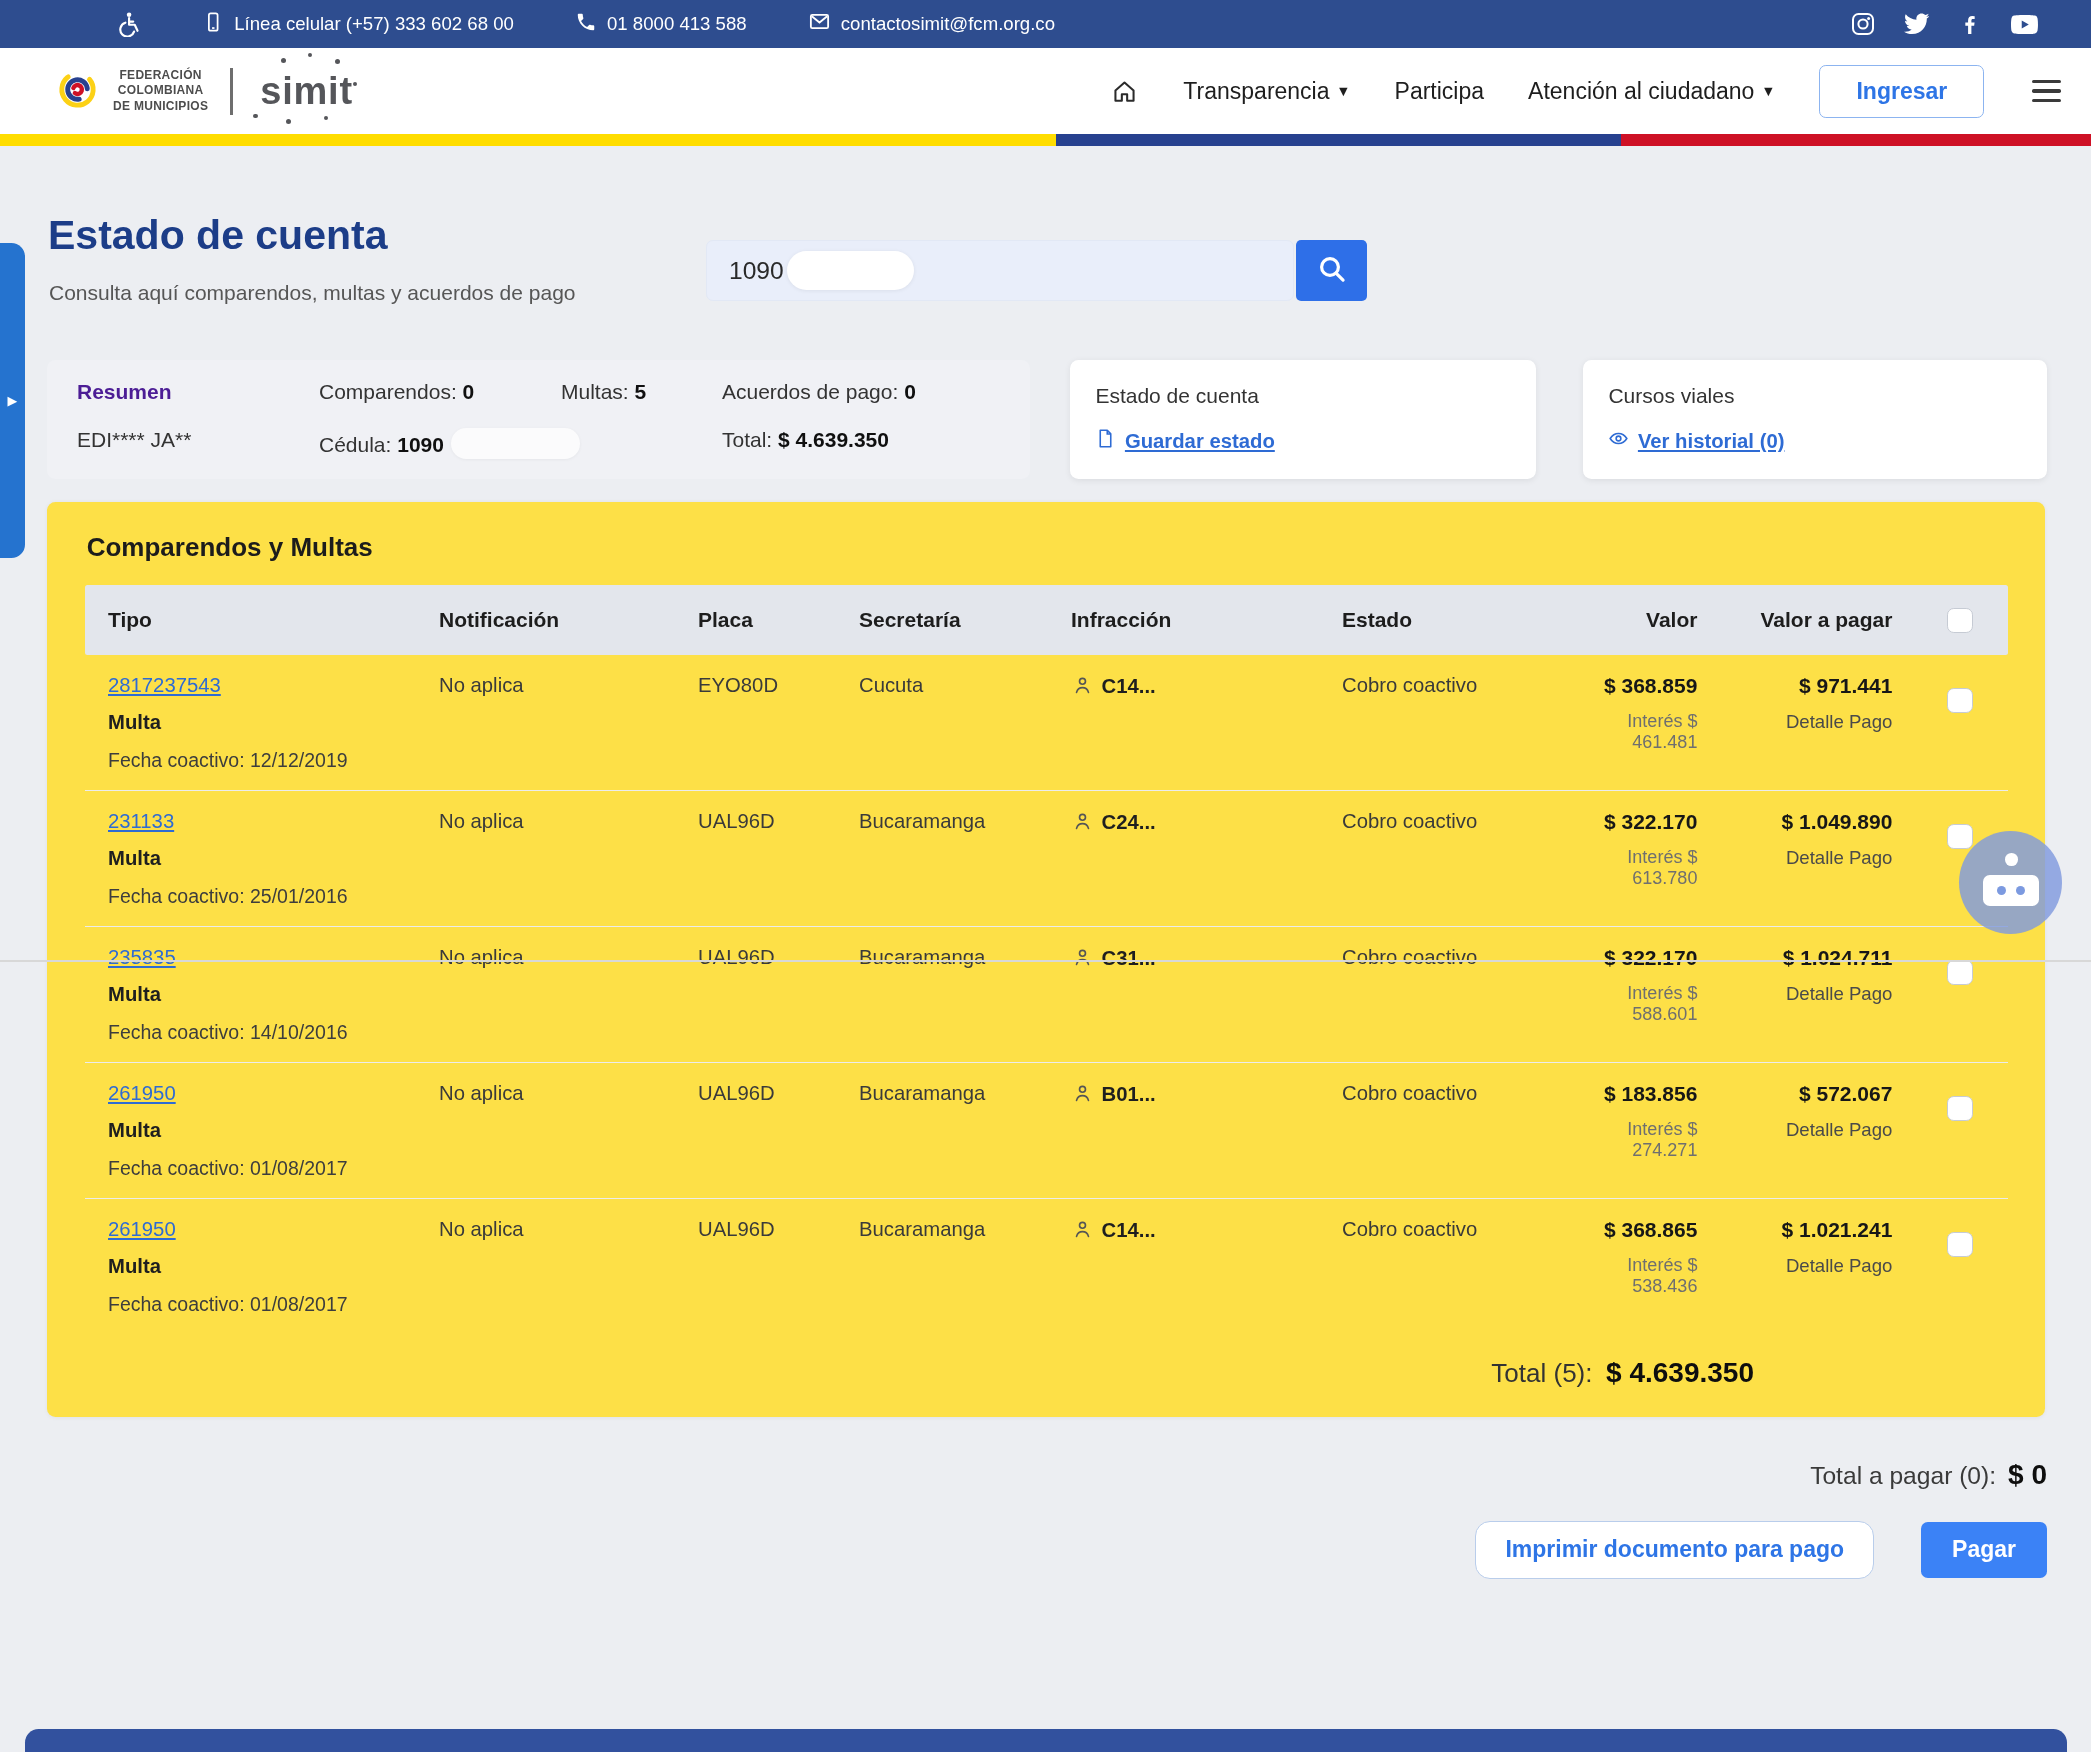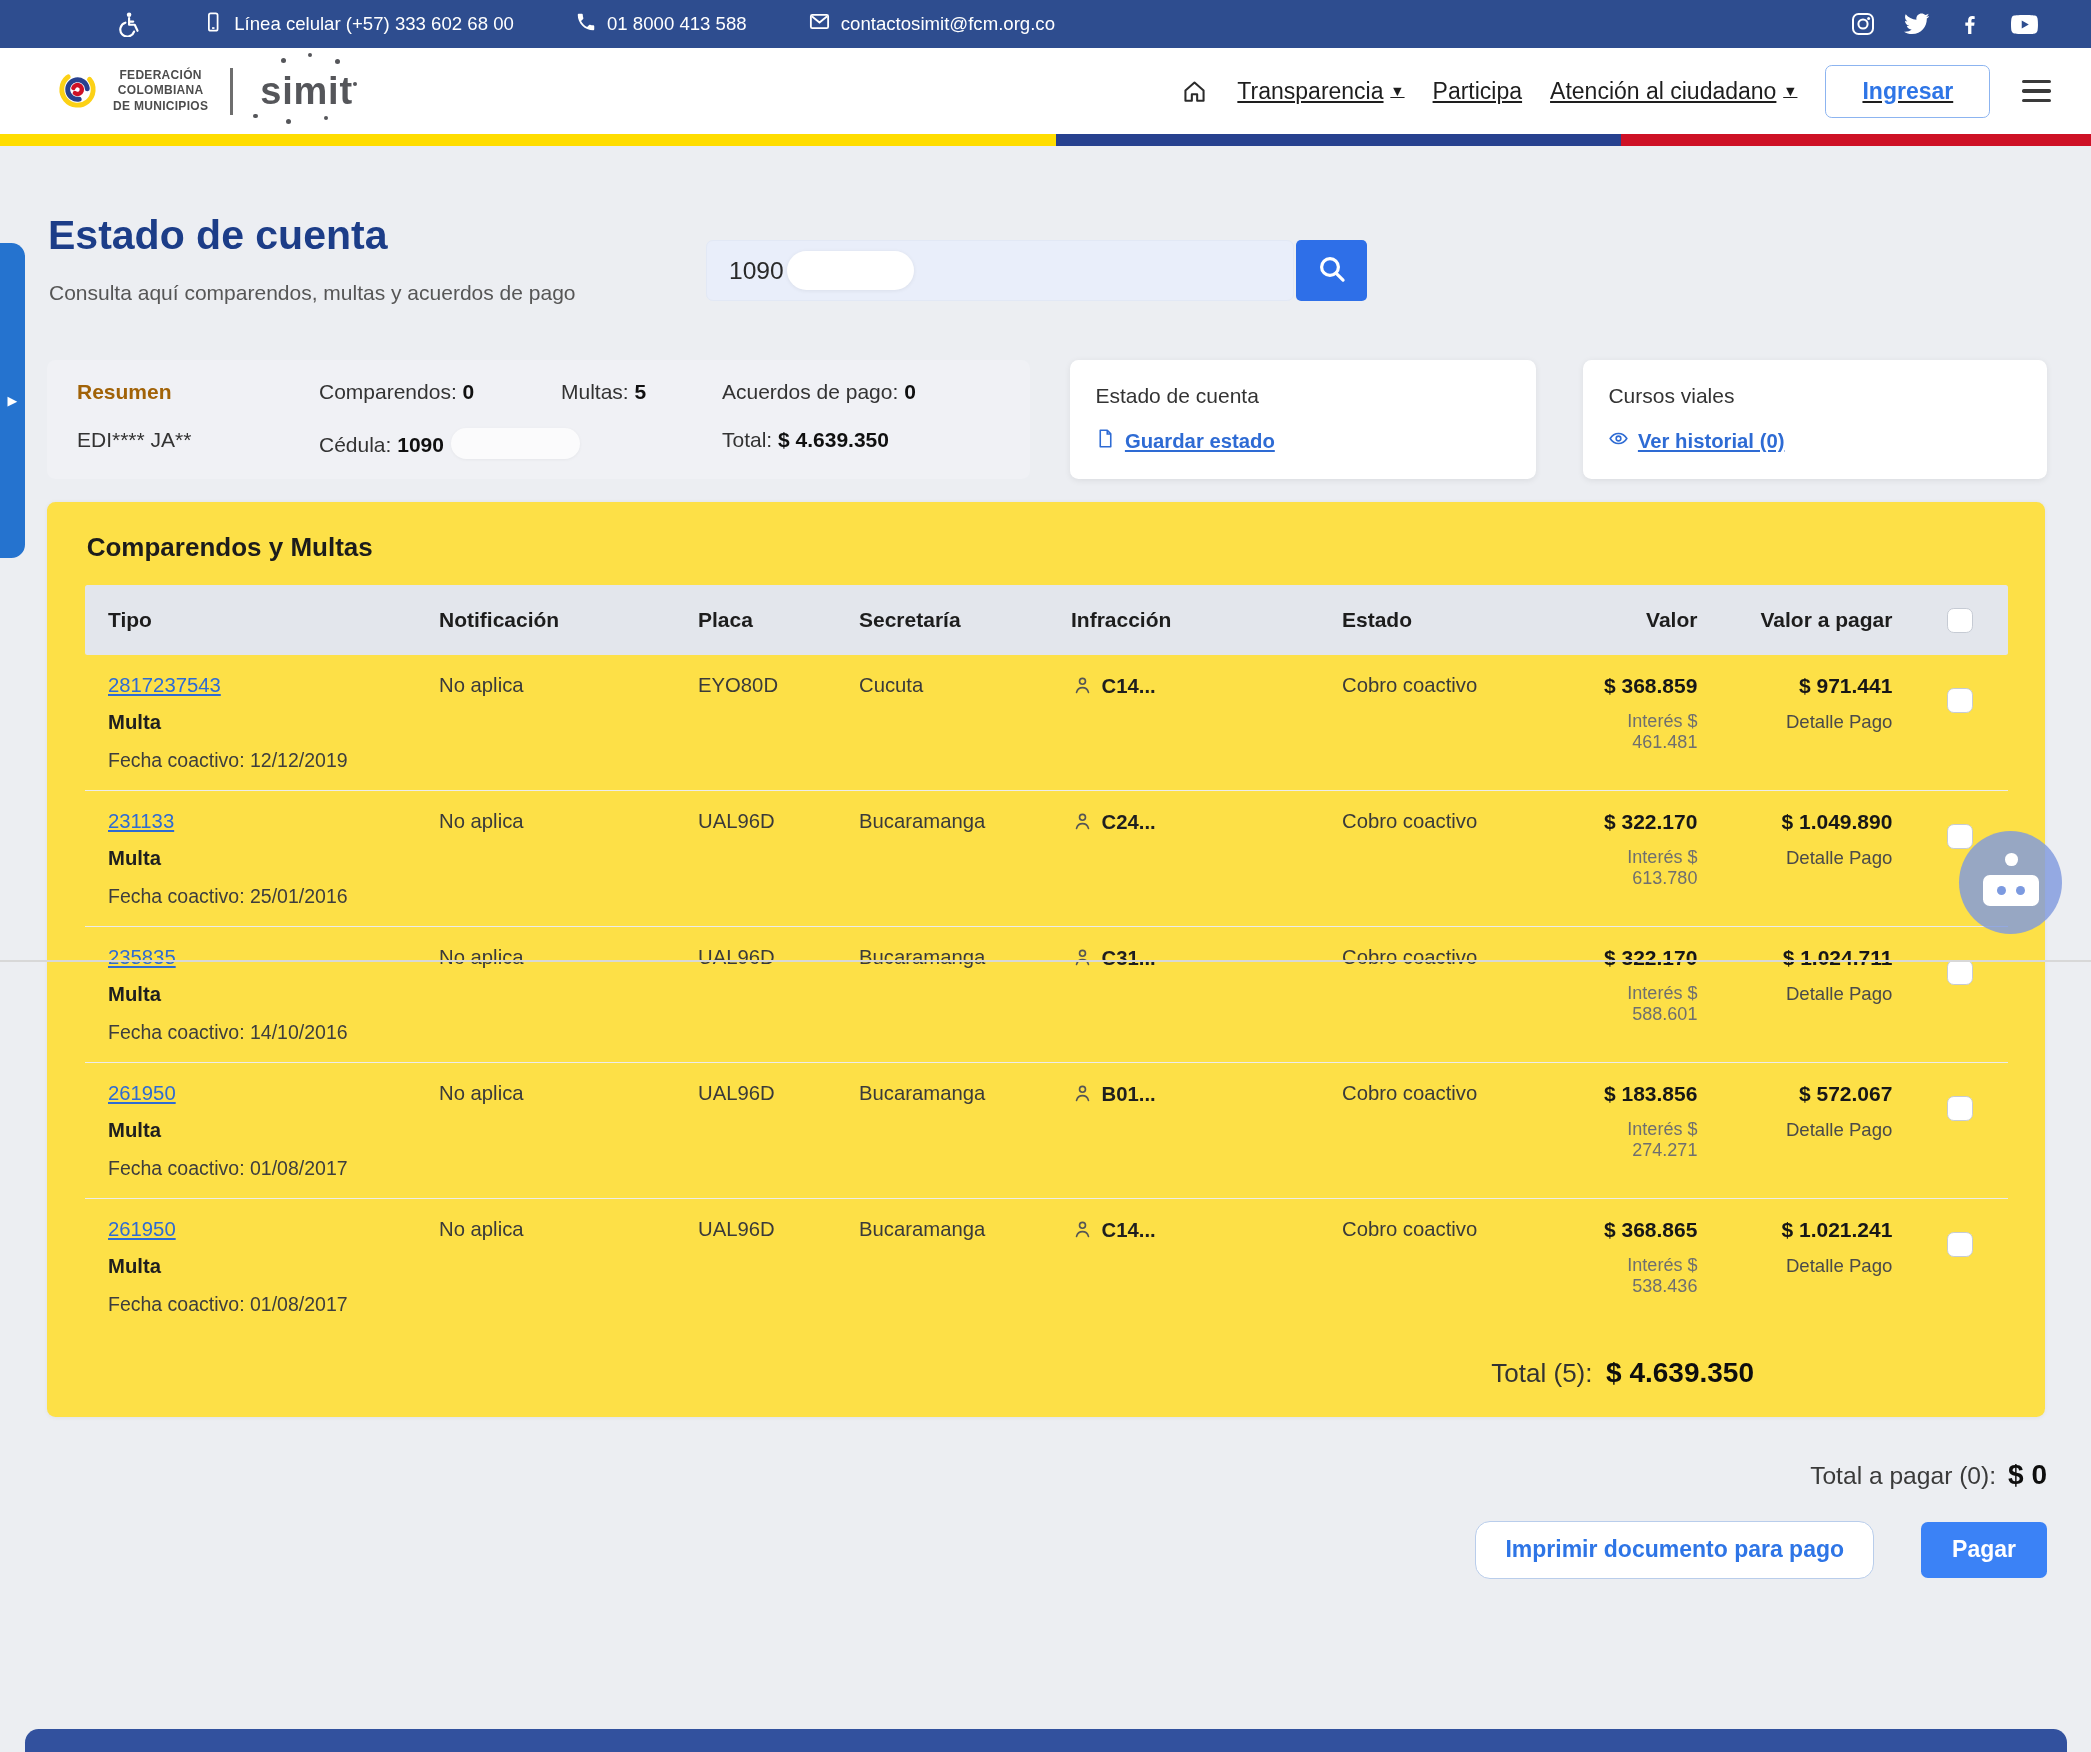--- a/index.html
+++ b/index.html
@@ -16,21 +16,21 @@
   .tb-social{margin-left:auto;display:flex;align-items:center;gap:29px;padding-right:54px;}
   .tb-social svg{display:block;}
 
   
   .header{position:absolute;top:48px;left:0;right:0;height:86px;background:#fff;display:flex;align-items:center;}
   .logo{display:flex;align-items:center;margin-left:54px;gap:12px;}
   .org{font-size:12px;font-weight:bold;color:#4d4d4d;text-align:center;line-height:1.3;letter-spacing:0.3px;}
   .logo-divider{width:2.5px;height:47px;background:#6e6e6e;margin:0 10.2px;}
   .simit{font-size:38px;font-weight:bold;color:#55565a;position:relative;letter-spacing:0.8px;padding:0 5.1px;}
   .simit .dot{position:absolute;width:5.1px;height:5.1px;border-radius:50%;background:#55565a;}
-  .nav{margin-left:auto;display:flex;align-items:center;gap:28px;padding-right:38px;font-size:23px;color:#1e1e1e;text-decoration:underline;}
+  .nav{margin-left:auto;display:flex;align-items:center;gap:44px;padding-right:28px;font-size:23px;color:#1e1e1e;}
   .nav-item{display:flex;align-items:center;gap:6.8px;cursor:pointer;white-space:nowrap;}
   .caret{font-size:14.4px;color:#1e1e1e;}
   .ingresar{border:1.7px solid #8cb4f0;border-radius:6.8px;background:#fff;color:#2e75e6;font-size:23px;font-weight:bold;padding:12px 36px;cursor:pointer;font-family:inherit;}
   .burger{display:flex;flex-direction:column;gap:6px;cursor:pointer;padding:3.4px;}
   .burger span{display:block;width:29px;height:3.4px;background:#3a3a3a;border-radius:1.7px;}
 
   
   .flagbar{position:absolute;top:134px;left:0;right:0;height:12px;
     background:linear-gradient(90deg,#FFDD00 0 50.5%,#27418f 50.5% 77.5%,#CE1126 77.5% 100%);}
 
@@ -43,21 +43,21 @@
   .redact-pill{display:inline-block;width:127px;height:39px;background:#fff;border-radius:20.3px;margin-left:3.4px;box-shadow:0 0.8px 4.2px rgba(0,0,0,.07);}
   .search-btn{width:71px;margin-left:1.7px;background:#2e6fe8;border:none;border-radius:5.1px;display:flex;align-items:center;justify-content:center;cursor:pointer;}
 
   
   .side-tab{position:absolute;left:0;top:243px;width:24.6px;height:315px;background:#2573cf;border-radius:0 13.6px 13.6px 0;display:flex;align-items:center;justify-content:center;color:#fff;font-size:12.7px;cursor:pointer;}
 
   
   .cards{position:absolute;top:360px;left:47px;height:119px;display:flex;}
   .card-resumen{width:983px;background:#f0f1f5;border-radius:8.5px;padding:0 30px;display:grid;grid-template-columns:242px 242px 161px 1fr;row-gap:24px;align-content:center;font-size:21px;color:#333;}
   .card-resumen b{color:#101010;}
-  .resumen-link{color:#a16207;font-weight:bold;cursor:pointer;}
+  .resumen-link{color:#4c1d95;font-weight:bold;cursor:pointer;}
   .ced-pill{display:inline-block;width:129px;height:30.5px;background:#fbfbfc;border-radius:15.3px;vertical-align:-6.8px;margin-left:6.8px;box-shadow:0 0.8px 3.4px rgba(0,0,0,.05);}
   .col2-3{grid-column:2/4;}
   .col4{grid-column:4;}
   .card-white{background:#fff;border-radius:8.5px;box-shadow:0 1.7px 6.8px rgba(0,0,0,.07);padding:24px 25.4px;font-size:21px;color:#333;}
   .cw-estado{width:466px;margin-left:40px;}
   .cw-cursos{width:464px;margin-left:47px;}
   .card-link-row{margin-top:20.3px;display:flex;align-items:center;gap:8.5px;}
   .blue-link{color:#2e6bd4;font-weight:bold;text-decoration:underline;font-size:20.3px;cursor:pointer;}
 
   

